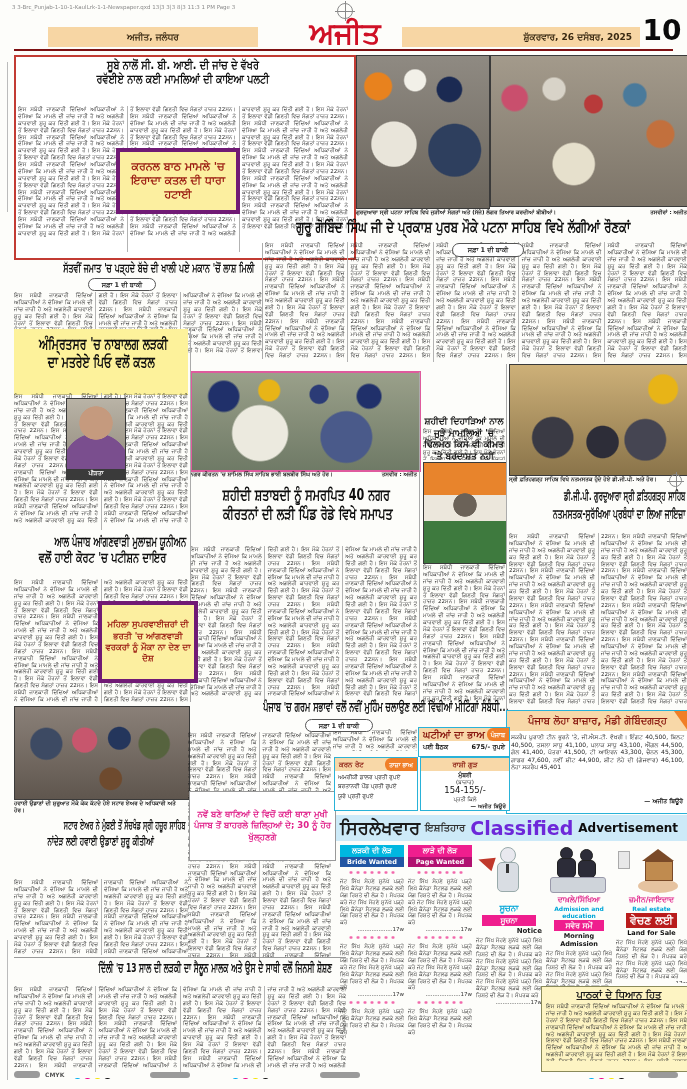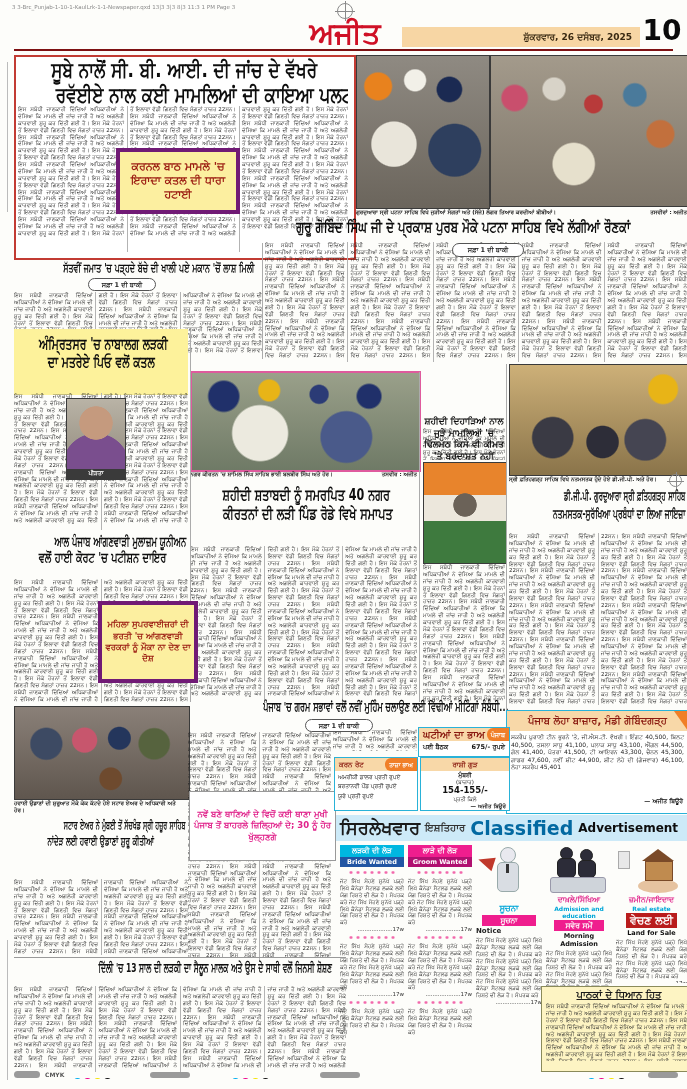--- a/index.html
+++ b/index.html
@@ -103,29 +103,32 @@
     <div class="h"></div>
     <div class="v"></div>
   </div>
   <div class="abs cross" style="left:669px;top:474px;width:11px;height:11px;overflow:visible;">
     <div class="h"></div>
     <div class="v"></div>
   </div>
   <div class="abs" style="left:7px;top:62px;width:1px;height:150px;background:#bbb;"></div>
   <div class="abs" style="left:7px;top:940px;width:1px;height:140px;background:#bbb;"></div>
 
+  <div class="abs masth" style="left:48px;top:27px;width:210px;height:20px;justify-content:center;">
+    <span style="font-size:9px;font-weight:700;color:#3a2a12;">ਅਜੀਤ, ਜਲੰਧਰ</span>
+  </div>
   <div class="abs" style="left:290px;top:16px;width:110px;height:34px;text-align:center;font-size:29px;font-weight:800;color:#cf1126;">ਅਜੀਤ</div>
   <div class="abs masth" style="left:402px;top:27px;width:238px;height:20px;justify-content:flex-end;padding-right:8px;width:230px;">
     <span style="font-size:9px;font-weight:700;color:#3a2a12;">ਸ਼ੁੱਕਰਵਾਰ, 26 ਦਸੰਬਰ, 2025</span>
   </div>
   <div class="abs" style="left:641px;top:14px;width:42px;height:34px;text-align:center;font-size:28px;font-weight:800;color:#0a0a0a;">10</div>
   <div class="abs" style="left:14px;top:49px;width:659px;height:2px;background:#7e1113;"></div>
 
   <div class="abs" style="left:14px;top:55px;width:338px;height:201px;border:2px solid #c23b33;background:#fff;"></div>
-  <div class="abs hl" style="left:18px;top:58px;width:330px;height:46px;font-size:21px;">
+  <div class="abs hl" style="left:18px;top:58px;width:330px;height:46px;font-size:12px;">
     <span class="sqc" style="transform:scaleX(.8)">ਸੂਬੇ ਨਾਲੋਂ ਸੀ. ਬੀ. ਆਈ. ਦੀ ਜਾਂਚ ਦੇ ਵੱਖਰੇ</span><br>
     <span class="sqc" style="transform:scaleX(.8)">ਰਵੱਈਏ ਨਾਲ ਕਈ ਮਾਮਲਿਆਂ ਦੀ ਕਾਇਆ ਪਲਟੀ</span>
   </div>
   <div class="abs bt cols c3" style="left:18px;top:106px;width:330px;height:146px;">ਇਸ ਸਬੰਧੀ ਜਾਣਕਾਰੀ ਦਿੰਦਿਆਂ ਅਧਿਕਾਰੀਆਂ ਨੇ ਦੱਸਿਆ ਕਿ ਮਾਮਲੇ ਦੀ ਜਾਂਚ ਜਾਰੀ ਹੈ ਅਤੇ ਅਗਲੇਰੀ ਕਾਰਵਾਈ ਸ਼ੁਰੂ ਕਰ ਦਿੱਤੀ ਗਈ ਹੈ। ਇਸ ਮੌਕੇ ਹੋਰਨਾਂ ਤੋਂ ਇਲਾਵਾ ਵੱਡੀ ਗਿਣਤੀ ਵਿਚ ਸੰਗਤਾਂ ਹਾਜ਼ਰ 22ਸਨ। ਇਸ ਸਬੰਧੀ ਜਾਣਕਾਰੀ ਦਿੰਦਿਆਂ ਅਧਿਕਾਰੀਆਂ ਨੇ ਦੱਸਿਆ ਕਿ ਮਾਮਲੇ ਦੀ ਜਾਂਚ ਜਾਰੀ ਹੈ ਅਤੇ ਅਗਲੇਰੀ ਕਾਰਵਾਈ ਸ਼ੁਰੂ ਕਰ ਦਿੱਤੀ ਗਈ ਹੈ। ਇਸ ਮੌਕੇ ਹੋਰਨਾਂ ਤੋਂ ਇਲਾਵਾ ਵੱਡੀ ਗਿਣਤੀ ਵਿਚ ਸੰਗਤਾਂ ਹਾਜ਼ਰ 22ਸਨ। ਇਸ ਸਬੰਧੀ ਜਾਣਕਾਰੀ ਦਿੰਦਿਆਂ ਅਧਿਕਾਰੀਆਂ ਨੇ ਦੱਸਿਆ ਕਿ ਮਾਮਲੇ ਦੀ ਜਾਂਚ ਜਾਰੀ ਹੈ ਅਤੇ ਅਗਲੇਰੀ ਕਾਰਵਾਈ ਸ਼ੁਰੂ ਕਰ ਦਿੱਤੀ ਗਈ ਹੈ। ਇਸ ਮੌਕੇ ਹੋਰਨਾਂ ਤੋਂ ਇਲਾਵਾ ਵੱਡੀ ਗਿਣਤੀ ਵਿਚ ਸੰਗਤਾਂ ਹਾਜ਼ਰ 22ਸਨ। ਇਸ ਸਬੰਧੀ ਜਾਣਕਾਰੀ ਦਿੰਦਿਆਂ ਅਧਿਕਾਰੀਆਂ ਨੇ ਦੱਸਿਆ ਕਿ ਮਾਮਲੇ ਦੀ ਜਾਂਚ ਜਾਰੀ ਹੈ ਅਤੇ ਅਗਲੇਰੀ ਕਾਰਵਾਈ ਸ਼ੁਰੂ ਕਰ ਦਿੱਤੀ ਗਈ ਹੈ। ਇਸ ਮੌਕੇ ਹੋਰਨਾਂ ਤੋਂ ਇਲਾਵਾ ਵੱਡੀ ਗਿਣਤੀ ਵਿਚ ਸੰਗਤਾਂ ਹਾਜ਼ਰ 22ਸਨ। ਇਸ ਸਬੰਧੀ ਜਾਣਕਾਰੀ ਦਿੰਦਿਆਂ ਅਧਿਕਾਰੀਆਂ ਨੇ ਦੱਸਿਆ ਕਿ ਮਾਮਲੇ ਦੀ ਜਾਂਚ ਜਾਰੀ ਹੈ ਅਤੇ ਅਗਲੇਰੀ ਕਾਰਵਾਈ ਸ਼ੁਰੂ ਕਰ ਦਿੱਤੀ ਗਈ ਹੈ। ਇਸ ਮੌਕੇ ਹੋਰਨਾਂ ਤੋਂ ਇਲਾਵਾ ਵੱਡੀ ਗਿਣਤੀ ਵਿਚ ਸੰਗਤਾਂ ਹਾਜ਼ਰ 22ਸਨ। ਇਸ ਸਬੰਧੀ ਜਾਣਕਾਰੀ ਦਿੰਦਿਆਂ ਅਧਿਕਾਰੀਆਂ ਨੇ ਦੱਸਿਆ ਕਿ ਮਾਮਲੇ ਦੀ ਜਾਂਚ ਜਾਰੀ ਹੈ ਅਤੇ ਅਗਲੇਰੀ ਕਾਰਵਾਈ ਸ਼ੁਰੂ ਕਰ ਦਿੱਤੀ ਗਈ ਹੈ। ਇਸ ਮੌਕੇ ਹੋਰਨਾਂ ਤੋਂ ਇਲਾਵਾ ਵੱਡੀ ਗਿਣਤੀ ਵਿਚ ਸੰਗਤਾਂ ਹਾਜ਼ਰ 22ਸਨ। ਇਸ ਸਬੰਧੀ ਜਾਣਕਾਰੀ ਦਿੰਦਿਆਂ ਅਧਿਕਾਰੀਆਂ ਨੇ ਦੱਸਿਆ ਕਿ ਮਾਮਲੇ ਦੀ ਜਾਂਚ ਜਾਰੀ ਹੈ ਅਤੇ ਅਗਲੇਰੀ ਕਾਰਵਾਈ ਸ਼ੁਰੂ ਕਰ ਦਿੱਤੀ ਗਈ ਹੈ। ਇਸ ਮੌਕੇ ਹੋਰਨਾਂ ਤੋਂ ਇਲਾਵਾ ਵੱਡੀ ਗਿਣਤੀ ਵਿਚ ਸੰਗਤਾਂ ਹਾਜ਼ਰ 22ਸਨ। ਇਸ ਸਬੰਧੀ ਜਾਣਕਾਰੀ ਦਿੰਦਿਆਂ ਅਧਿਕਾਰੀਆਂ ਨੇ ਦੱਸਿਆ ਕਿ ਮਾਮਲੇ ਦੀ ਜਾਂਚ ਜਾਰੀ ਹੈ ਅਤੇ ਅਗਲੇਰੀ ਕਾਰਵਾਈ ਸ਼ੁਰੂ ਕਰ ਦਿੱਤੀ ਗਈ ਹੈ। ਇਸ ਮੌਕੇ ਹੋਰਨਾਂ ਤੋਂ ਇਲਾਵਾ ਵੱਡੀ ਗਿਣਤੀ ਵਿਚ ਸੰਗਤਾਂ ਹਾਜ਼ਰ 22ਸਨ। ਇਸ ਸਬੰਧੀ ਜਾਣਕਾਰੀ ਦਿੰਦਿਆਂ ਅਧਿਕਾਰੀਆਂ ਨੇ ਦੱਸਿਆ ਕਿ ਮਾਮਲੇ ਦੀ ਜਾਂਚ ਜਾਰੀ ਹੈ ਅਤੇ ਅਗਲੇਰੀ ਕਾਰਵਾਈ ਸ਼ੁਰੂ ਕਰ ਦਿੱਤੀ ਗਈ ਹੈ। ਇਸ ਮੌਕੇ ਹੋਰਨਾਂ ਤੋਂ ਇਲਾਵਾ ਵੱਡੀ ਗਿਣਤੀ ਵਿਚ ਸੰਗਤਾਂ ਹਾਜ਼ਰ 22ਸਨ। ਇਸ ਸਬੰਧੀ ਜਾਣਕਾਰੀ ਦਿੰਦਿਆਂ ਅਧਿਕਾਰੀਆਂ ਨੇ ਦੱਸਿਆ ਕਿ ਮਾਮਲੇ ਦੀ ਜਾਂਚ ਜਾਰੀ ਹੈ ਅਤੇ ਅਗਲੇਰੀ ਕਾਰਵਾਈ ਸ਼ੁਰੂ ਕਰ ਦਿੱਤੀ ਗਈ ਹੈ। ਇਸ ਮੌਕੇ ਹੋਰਨਾਂ ਤੋਂ ਇਲਾਵਾ ਵੱਡੀ ਗਿਣਤੀ ਵਿਚ ਸੰਗਤਾਂ ਹਾਜ਼ਰ 22ਸਨ। ਇਸ ਸਬੰਧੀ ਜਾਣਕਾਰੀ ਦਿੰਦਿਆਂ ਅਧਿਕਾਰੀਆਂ ਨੇ ਦੱਸਿਆ ਕਿ ਮਾਮਲੇ ਦੀ ਜਾਂਚ ਜਾਰੀ ਹੈ ਅਤੇ ਅਗਲੇਰੀ ਕਾਰਵਾਈ ਸ਼ੁਰੂ ਕਰ ਦਿੱਤੀ ਗਈ ਹੈ। ਇਸ ਮੌਕੇ ਹੋਰਨਾਂ ਤੋਂ ਇਲਾਵਾ ਵੱਡੀ ਗਿਣਤੀ ਵਿਚ ਸੰਗਤਾਂ ਹਾਜ਼ਰ 22ਸਨ। ਇਸ ਸਬੰਧੀ ਜਾਣਕਾਰੀ ਦਿੰਦਿਆਂ ਅਧਿਕਾਰੀਆਂ ਨੇ ਦੱਸਿਆ ਕਿ ਮਾਮਲੇ ਦੀ ਜਾਂਚ ਜਾਰੀ ਹੈ ਅਤੇ ਅਗਲੇਰੀ ਕਾਰਵਾਈ ਸ਼ੁਰੂ ਕਰ ਦਿੱਤੀ ਗਈ ਹੈ। ਇਸ ਮੌਕੇ ਹੋਰਨਾਂ ਤੋਂ ਇਲਾਵਾ ਵੱਡੀ ਗਿਣਤੀ ਵਿਚ ਸੰਗਤਾਂ ਹਾਜ਼ਰ 22ਸਨ। ਇਸ ਸਬੰਧੀ ਜਾਣਕਾਰੀ ਦਿੰਦਿਆਂ ਅਧਿਕਾਰੀਆਂ ਨੇ ਦੱਸਿਆ ਕਿ ਮਾਮਲੇ ਦੀ ਜਾਂਚ ਜਾਰੀ ਹੈ ਅਤੇ ਅਗਲੇਰੀ ਕਾਰਵਾਈ ਸ਼ੁਰੂ ਕਰ ਦਿੱਤੀ ਗਈ ਹੈ। ਇਸ ਮੌਕੇ ਹੋਰਨਾਂ ਤੋਂ ਇਲਾਵਾ ਵੱਡੀ ਗਿਣਤੀ ਵਿਚ ਸੰਗਤਾਂ ਹਾਜ਼ਰ 22ਸਨ। ਇਸ ਸਬੰਧੀ ਜਾਣਕਾਰੀ ਦਿੰਦਿਆਂ ਅਧਿਕਾਰੀਆਂ ਨੇ ਦੱਸਿਆ ਕਿ ਮਾਮਲੇ ਦੀ ਜਾਂਚ ਜਾਰੀ ਹੈ ਅਤੇ ਅਗਲੇਰੀ ਕਾਰਵਾਈ ਸ਼ੁਰੂ ਕਰ ਦਿੱਤੀ ਗਈ ਹੈ। ਇਸ ਮੌਕੇ ਹੋਰਨਾਂ ਤੋਂ ਇਲਾਵਾ ਵੱਡੀ ਗਿਣਤੀ ਵਿਚ ਸੰਗਤਾਂ ਹਾਜ਼ਰ 22ਸਨ। </div>
   <div class="abs ybox" style="left:116px;top:148px;width:112px;height:54px;font-size:11px;color:#9c1d12;line-height:1.3;padding:2px;">ਕਰਨਲ ਬਾਠ ਮਾਮਲੇ 'ਚ ਇਰਾਦਾ ਕਤਲ ਦੀ ਧਾਰਾ ਹਟਾਈ</div>
 
   <div class="abs ph" id="ph-patna1" style="left:356px;top:55px;width:132px;height:152px;"></div>
   <div class="abs ph" id="ph-patna2" style="left:490px;top:55px;width:197px;height:150px;"></div>
   <div class="abs capline" style="left:356px;top:209px;width:331px;height:9px;">
     <span class="cap">ਗੁਰਦੁਆਰਾ ਸ੍ਰੀ ਪਟਨਾ ਸਾਹਿਬ ਵਿਖੇ ਜੁੜੀਆਂ ਸੰਗਤਾਂ ਅਤੇ (ਸੱਜੇ) ਲੰਗਰ ਤਿਆਰ ਕਰਦੀਆਂ ਬੀਬੀਆਂ।</span>
@@ -235,69 +238,69 @@
       <div>ਯੂਰੋ ਪ੍ਰਤੀ ਰੁਪਏ</div>
     </div>
   </div>
   <div class="abs rateb" style="left:420px;top:757px;width:88px;height:52px;">
     <div class="ratehead" style="height:13px;justify-content:center;">
       <span style="font-size:7px;">ਰਾਸ਼ੀ ਗੁੜ</span>
     </div>
     <div style="text-align:center;line-height:1.25;">
       <div style="font-size:6px;font-weight:700;">ਮੁੰਬਈ</div>
       <div style="font-size:5.5px;">(ਬਾਜ਼ਾਰ)</div>
-      <div style="font-size:8.5px;font-weight:700;text-align:center;">154-155/-</div>
+      <div style="font-size:8.5px;font-weight:400;text-align:center;">154-155/-</div>
       <div style="font-size:5.5px;">ਪ੍ਰਤੀ ਕਿਲੋ</div>
       <div style="font-size:5.5px;font-weight:700;text-align:right;padding-right:3px;">— ਅਜੀਤ ਬਿਊਰੋ</div>
     </div>
   </div>
 
   <div class="abs" style="left:336px;top:815px;width:351px;height:26px;background:#cdeaf8;display:flex;align-items:center;gap:5px;padding-left:4px;">
     <span style="font-size:18px;font-weight:800;color:#1a1a1a;">ਸਿਰਲੇਖਵਾਰ</span>
     <span style="font-size:10px;font-weight:700;color:#333;">ਇਸ਼ਤਿਹਾਰ</span>
-    <span style="font-size:19px;font-weight:800;color:#0369a1;">Classified</span>
+    <span style="font-size:19px;font-weight:800;color:#6d28d9;">Classified</span>
     <span style="font-size:12px;font-weight:800;color:#0d0d0d;">Advertisement</span>
   </div>
 
   <div class="abs adcol" style="left:340px;top:845px;width:64px;height:202px;">
     <div class="adh" style="height:12px;background:#00b7e0;font-size:7.5px;">ਲੜਕੀ ਦੀ ਲੋੜ</div>
     <div class="adh" style="height:10px;background:#2155a3;font-size:6.5px;">Bride Wanted</div>
     <div class="orn"></div>
     <div class="bt">ਜੱਟ ਸਿੱਖ ਸੋਹਣੇ ਸੁਨੱਖੇ ਪੜ੍ਹੇ ਲਿਖੇ ਕੈਨੇਡਾ ਸੈਟਲਡ ਲੜਕੇ ਲਈ ਯੋਗ ਰਿਸ਼ਤੇ ਦੀ ਲੋੜ ਹੈ। ਸੰਪਰਕ ਕਰੋ ਜੱਟ ਸਿੱਖ ਸੋਹਣੇ ਸੁਨੱਖੇ ਪੜ੍ਹੇ ਲਿਖੇ ਕੈਨੇਡਾ ਸੈਟਲਡ ਲੜਕੇ ਲਈ ਯੋਗ ਰਿਸ਼ਤੇ ਦੀ ਲੋੜ ਹੈ। ਸੰਪਰਕ ਕਰੋ </div>
     <span class="dots">....................17w</span>
     <div class="orn"></div>
     <div class="bt">ਜੱਟ ਸਿੱਖ ਸੋਹਣੇ ਸੁਨੱਖੇ ਪੜ੍ਹੇ ਲਿਖੇ ਕੈਨੇਡਾ ਸੈਟਲਡ ਲੜਕੇ ਲਈ ਯੋਗ ਰਿਸ਼ਤੇ ਦੀ ਲੋੜ ਹੈ। ਸੰਪਰਕ ਕਰੋ ਜੱਟ ਸਿੱਖ ਸੋਹਣੇ ਸੁਨੱਖੇ ਪੜ੍ਹੇ ਲਿਖੇ ਕੈਨੇਡਾ ਸੈਟਲਡ ਲੜਕੇ ਲਈ ਯੋਗ ਰਿਸ਼ਤੇ ਦੀ ਲੋੜ ਹੈ। ਸੰਪਰਕ ਕਰੋ </div>
     <span class="dots">....................17w</span>
     <div class="orn"></div>
     <div class="bt">ਜੱਟ ਸਿੱਖ ਸੋਹਣੇ ਸੁਨੱਖੇ ਪੜ੍ਹੇ ਲਿਖੇ ਕੈਨੇਡਾ ਸੈਟਲਡ ਲੜਕੇ ਲਈ ਯੋਗ ਰਿਸ਼ਤੇ ਦੀ ਲੋੜ ਹੈ। ਸੰਪਰਕ ਕਰੋ </div>
   </div>
 
   <div class="abs adcol" style="left:408px;top:845px;width:64px;height:202px;">
     <div class="adh" style="height:12px;background:#ef1e8e;font-size:7.5px;">ਲਾੜੇ ਦੀ ਲੋੜ</div>
-    <div class="adh" style="height:10px;background:#b01070;font-size:6.5px;">Groom Wanted</div>
+    <div class="adh" style="height:10px;background:#b01070;font-size:6.5px;">Page Wanted</div>
     <div class="orn"></div>
     <div class="bt">ਜੱਟ ਸਿੱਖ ਸੋਹਣੇ ਸੁਨੱਖੇ ਪੜ੍ਹੇ ਲਿਖੇ ਕੈਨੇਡਾ ਸੈਟਲਡ ਲੜਕੇ ਲਈ ਯੋਗ ਰਿਸ਼ਤੇ ਦੀ ਲੋੜ ਹੈ। ਸੰਪਰਕ ਕਰੋ ਜੱਟ ਸਿੱਖ ਸੋਹਣੇ ਸੁਨੱਖੇ ਪੜ੍ਹੇ ਲਿਖੇ ਕੈਨੇਡਾ ਸੈਟਲਡ ਲੜਕੇ ਲਈ ਯੋਗ ਰਿਸ਼ਤੇ ਦੀ ਲੋੜ ਹੈ। ਸੰਪਰਕ ਕਰੋ </div>
     <span class="dots">....................17w</span>
     <div class="orn"></div>
     <div class="bt">ਜੱਟ ਸਿੱਖ ਸੋਹਣੇ ਸੁਨੱਖੇ ਪੜ੍ਹੇ ਲਿਖੇ ਕੈਨੇਡਾ ਸੈਟਲਡ ਲੜਕੇ ਲਈ ਯੋਗ ਰਿਸ਼ਤੇ ਦੀ ਲੋੜ ਹੈ। ਸੰਪਰਕ ਕਰੋ ਜੱਟ ਸਿੱਖ ਸੋਹਣੇ ਸੁਨੱਖੇ ਪੜ੍ਹੇ ਲਿਖੇ ਕੈਨੇਡਾ ਸੈਟਲਡ ਲੜਕੇ ਲਈ ਯੋਗ ਰਿਸ਼ਤੇ ਦੀ ਲੋੜ ਹੈ। ਸੰਪਰਕ ਕਰੋ </div>
     <span class="dots">....................17w</span>
     <div class="orn"></div>
     <div class="bt">ਜੱਟ ਸਿੱਖ ਸੋਹਣੇ ਸੁਨੱਖੇ ਪੜ੍ਹੇ ਲਿਖੇ ਕੈਨੇਡਾ ਸੈਟਲਡ ਲੜਕੇ ਲਈ ਯੋਗ ਰਿਸ਼ਤੇ ਦੀ ਲੋੜ ਹੈ। ਸੰਪਰਕ ਕਰੋ </div>
   </div>
 
   <div class="abs adcol" style="left:476px;top:845px;width:66px;height:165px;">
     <div class="clip3d" style="height:58px;">
       <div class="head" style="left:24px;top:2px;width:14px;height:14px;"></div>
       <div class="torso" style="left:21px;top:17px;width:20px;height:28px;"></div>
       <div class="tie" style="left:30px;top:19px;"></div>
       <div class="cone" style="left:2px;top:10px;"></div>
     </div>
     <div style="text-align:center;font-size:8.5px;font-weight:700;color:#00a6d8;">ਸੂਚਨਾ</div>
     <div class="adh" style="height:11px;background:#ef1e8e;font-size:7.5px;margin:1px 6px;">ਸੂਚਨਾ</div>
-    <div style="text-align:left;font-size:7px;font-weight:700;color:#222;">Notice</div>
+    <div style="text-align:right;font-size:7px;font-weight:700;color:#222;">Notice</div>
     <div class="bt" style="margin-top:2px;">ਜੱਟ ਸਿੱਖ ਸੋਹਣੇ ਸੁਨੱਖੇ ਪੜ੍ਹੇ ਲਿਖੇ ਕੈਨੇਡਾ ਸੈਟਲਡ ਲੜਕੇ ਲਈ ਯੋਗ ਰਿਸ਼ਤੇ ਦੀ ਲੋੜ ਹੈ। ਸੰਪਰਕ ਕਰੋ ਜੱਟ ਸਿੱਖ ਸੋਹਣੇ ਸੁਨੱਖੇ ਪੜ੍ਹੇ ਲਿਖੇ ਕੈਨੇਡਾ ਸੈਟਲਡ ਲੜਕੇ ਲਈ ਯੋਗ ਰਿਸ਼ਤੇ ਦੀ ਲੋੜ ਹੈ। ਸੰਪਰਕ ਕਰੋ ਜੱਟ ਸਿੱਖ ਸੋਹਣੇ ਸੁਨੱਖੇ ਪੜ੍ਹੇ ਲਿਖੇ ਕੈਨੇਡਾ ਸੈਟਲਡ ਲੜਕੇ ਲਈ ਯੋਗ ਰਿਸ਼ਤੇ ਦੀ ਲੋੜ ਹੈ। ਸੰਪਰਕ ਕਰੋ </div>
     <span class="dots">....................17w</span>
   </div>
 
   <div class="abs adcol" style="left:546px;top:845px;width:66px;height:215px;">
     <div class="clip3d" style="height:50px;">
       <div class="head dark" style="left:14px;top:2px;width:11px;height:11px;"></div>
       <div class="head dark" style="left:34px;top:4px;width:11px;height:11px;"></div>
       <div class="torso dark" style="left:11px;top:13px;width:17px;height:18px;"></div>
       <div class="torso dark" style="left:32px;top:15px;width:16px;height:16px;"></div>

